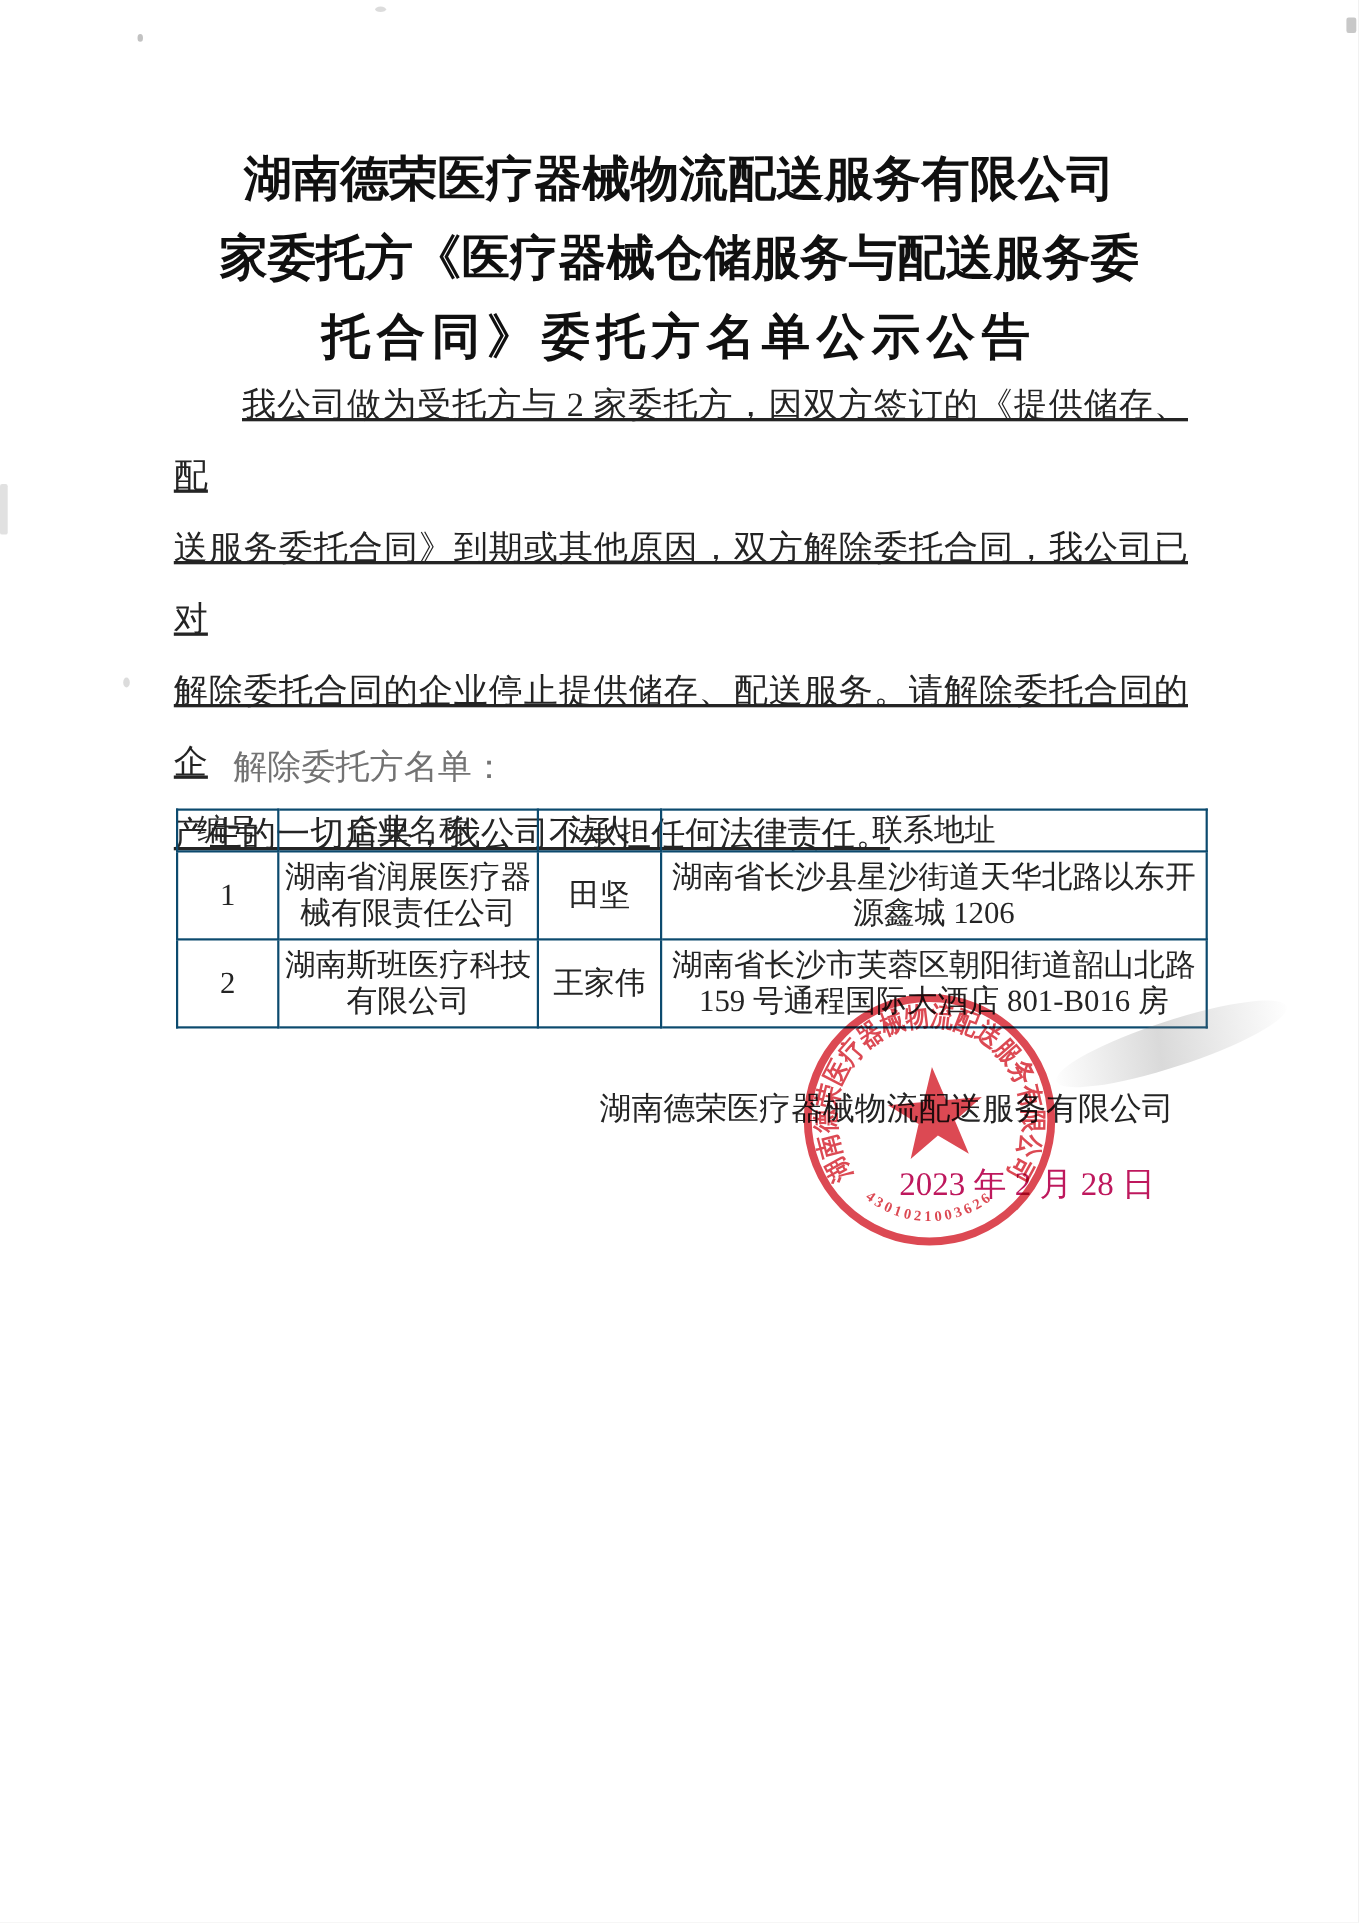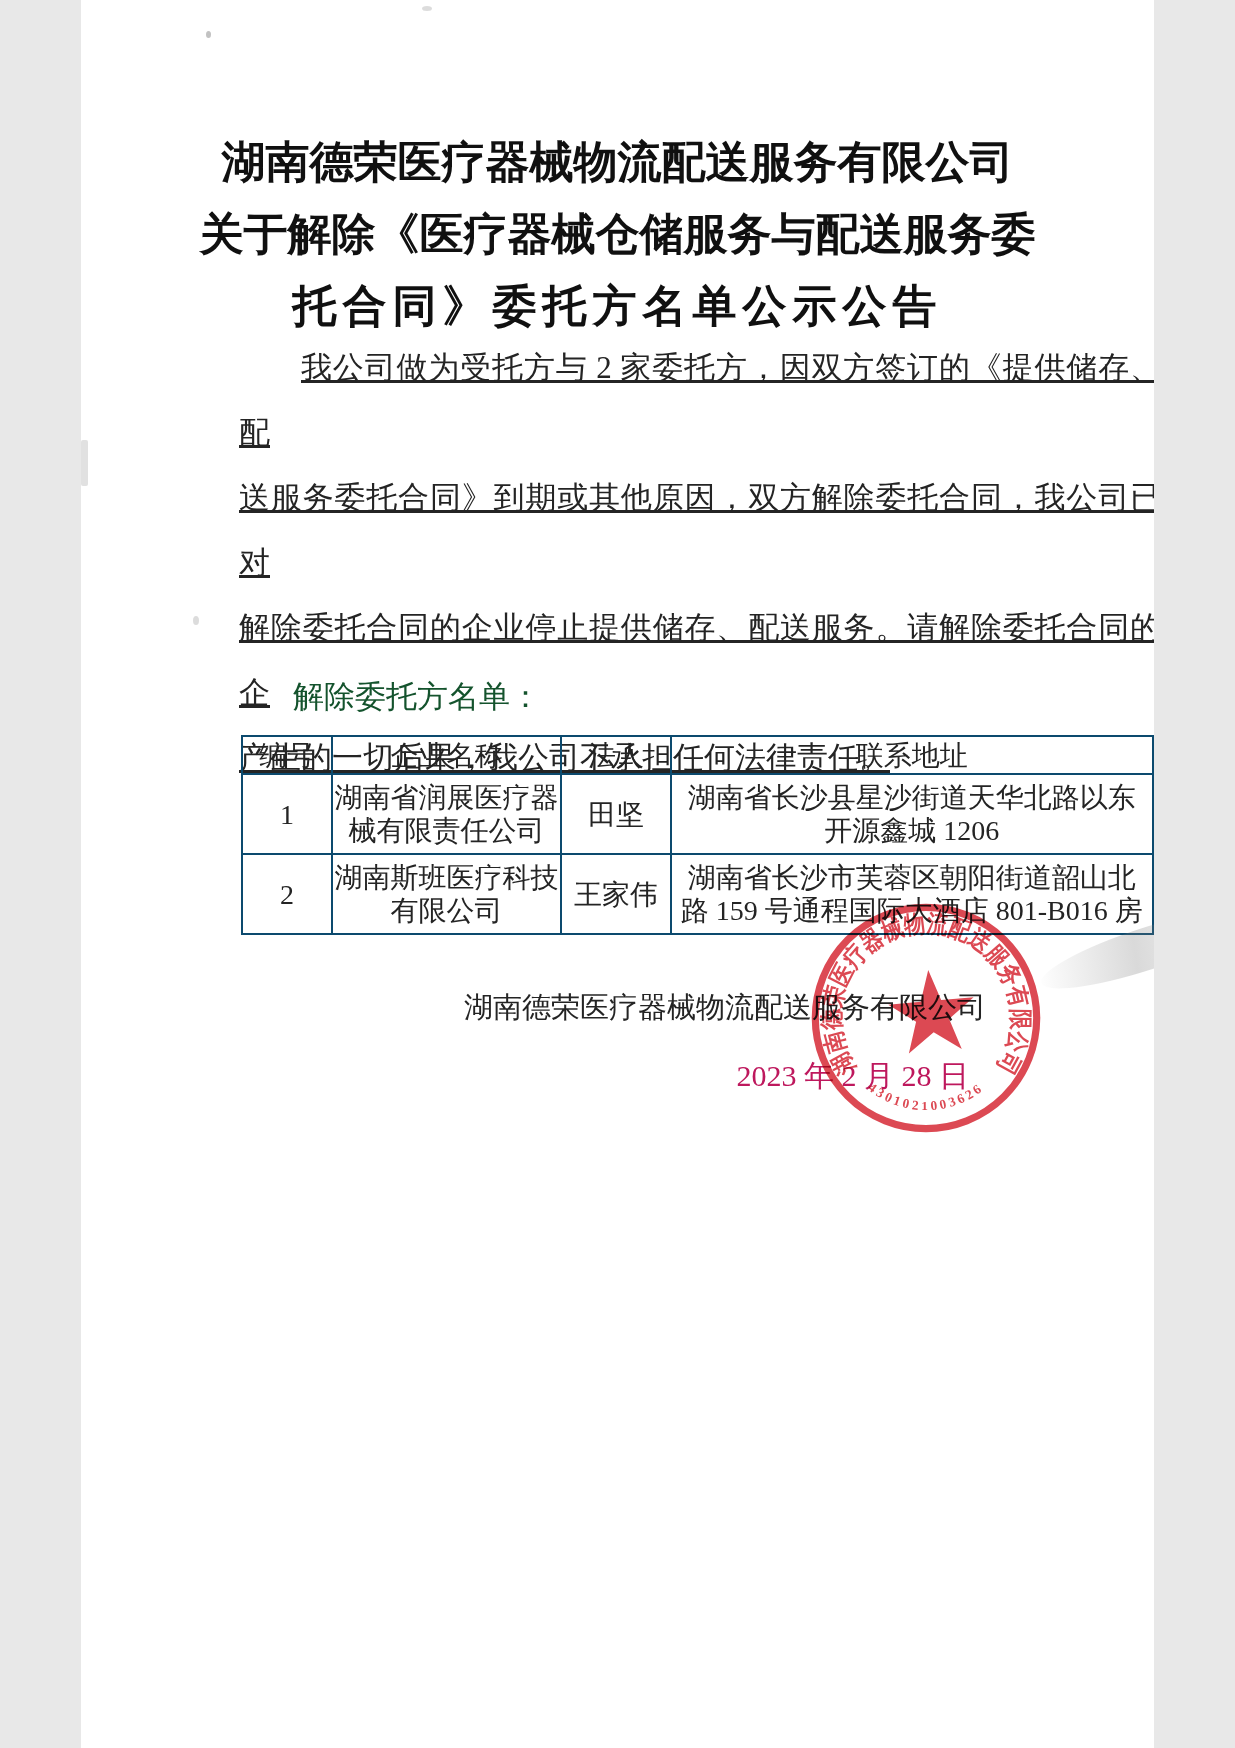--- a/index.html
+++ b/index.html
@@ -1,33 +1,33 @@
 <!DOCTYPE html>
 <html lang="zh"><head>
 <meta charset="utf-8">
 <style>
   html,body{margin:0;padding:0;background:#e8e8e8;}
   .page{
-    position:relative;width:1073px;height:1748px;background:#ffffff;
+    position:relative;width:1235px;height:1748px;background:#ffffff;
     font-family:"Liberation Serif","DejaVu Serif",serif;color:#1e1e1e;
     overflow:hidden;margin:0 auto;
   }
   
   .title{position:absolute;top:127px;left:0;width:100%;text-align:center;
     font-size:44px;font-weight:bold;line-height:72px;color:#101010;}
   .title-line{white-space:nowrap;}
   .title-line.spaced{letter-spacing:6px;}
   
   .paragraph{position:absolute;top:335px;left:158px;width:922px;
     font-size:31px;line-height:65px;color:#242424;}
   .par-line{text-align:justify;text-align-last:justify;white-space:normal;text-decoration:underline;}
   .par-line.first{text-indent:62px;}
   .par-line.last{text-align-last:left;}
   
-  .list-label{position:absolute;top:676px;left:212px;font-size:31px;color:#14532d;}
+  .list-label{position:absolute;top:676px;left:212px;font-size:31px;color:#737373;}
   
   table.roster{position:absolute;top:735px;left:160px;border-collapse:collapse;
     table-layout:fixed;font-size:28px;color:#242424;}
   table.roster th,table.roster td{border:2px solid #0c4a6e;font-weight:normal;
     line-height:33px;vertical-align:middle;}
   table.roster th{height:36px;text-align:center;padding:0;}
   table.roster td{height:70px;text-align:center;padding:0;}
   table.roster td.addr{text-align:center;padding:4px 8px;}
   
   .signature{position:absolute;top:988px;right:168px;font-size:29px;color:#242424;white-space:nowrap;}
@@ -47,21 +47,21 @@
     background:linear-gradient(100deg,rgba(0,0,0,0) 0%,rgba(120,120,120,.28) 45%,rgba(0,0,0,0) 100%);
     transform:rotate(-18deg);border-radius:50%;}
 </style>
 </head>
 <body>
 
 <div class="page">
 
   <div class="title">
     <div class="title-line">湖南德荣医疗器械物流配送服务有限公司</div>
-    <div class="title-line">关于解除《医疗器械仓储服务与配送服务委</div>
+    <div class="title-line">家委托方《医疗器械仓储服务与配送服务委</div>
     <div class="title-line spaced">托合同》委托方名单公示公告</div>
   </div>
 
   <div class="paragraph">
     <div class="par-line first">我公司做为受托方与 2 家委托方，因双方签订的《提供储存、配</div>
     <div class="par-line">送服务委托合同》到期或其他原因，双方解除委托合同，我公司已对</div>
     <div class="par-line">解除委托合同的企业停止提供储存、配送服务。请解除委托合同的企</div>
     <div class="par-line last">产生的一切后果，我公司不承担任何法律责任。</div>
   </div>
 

